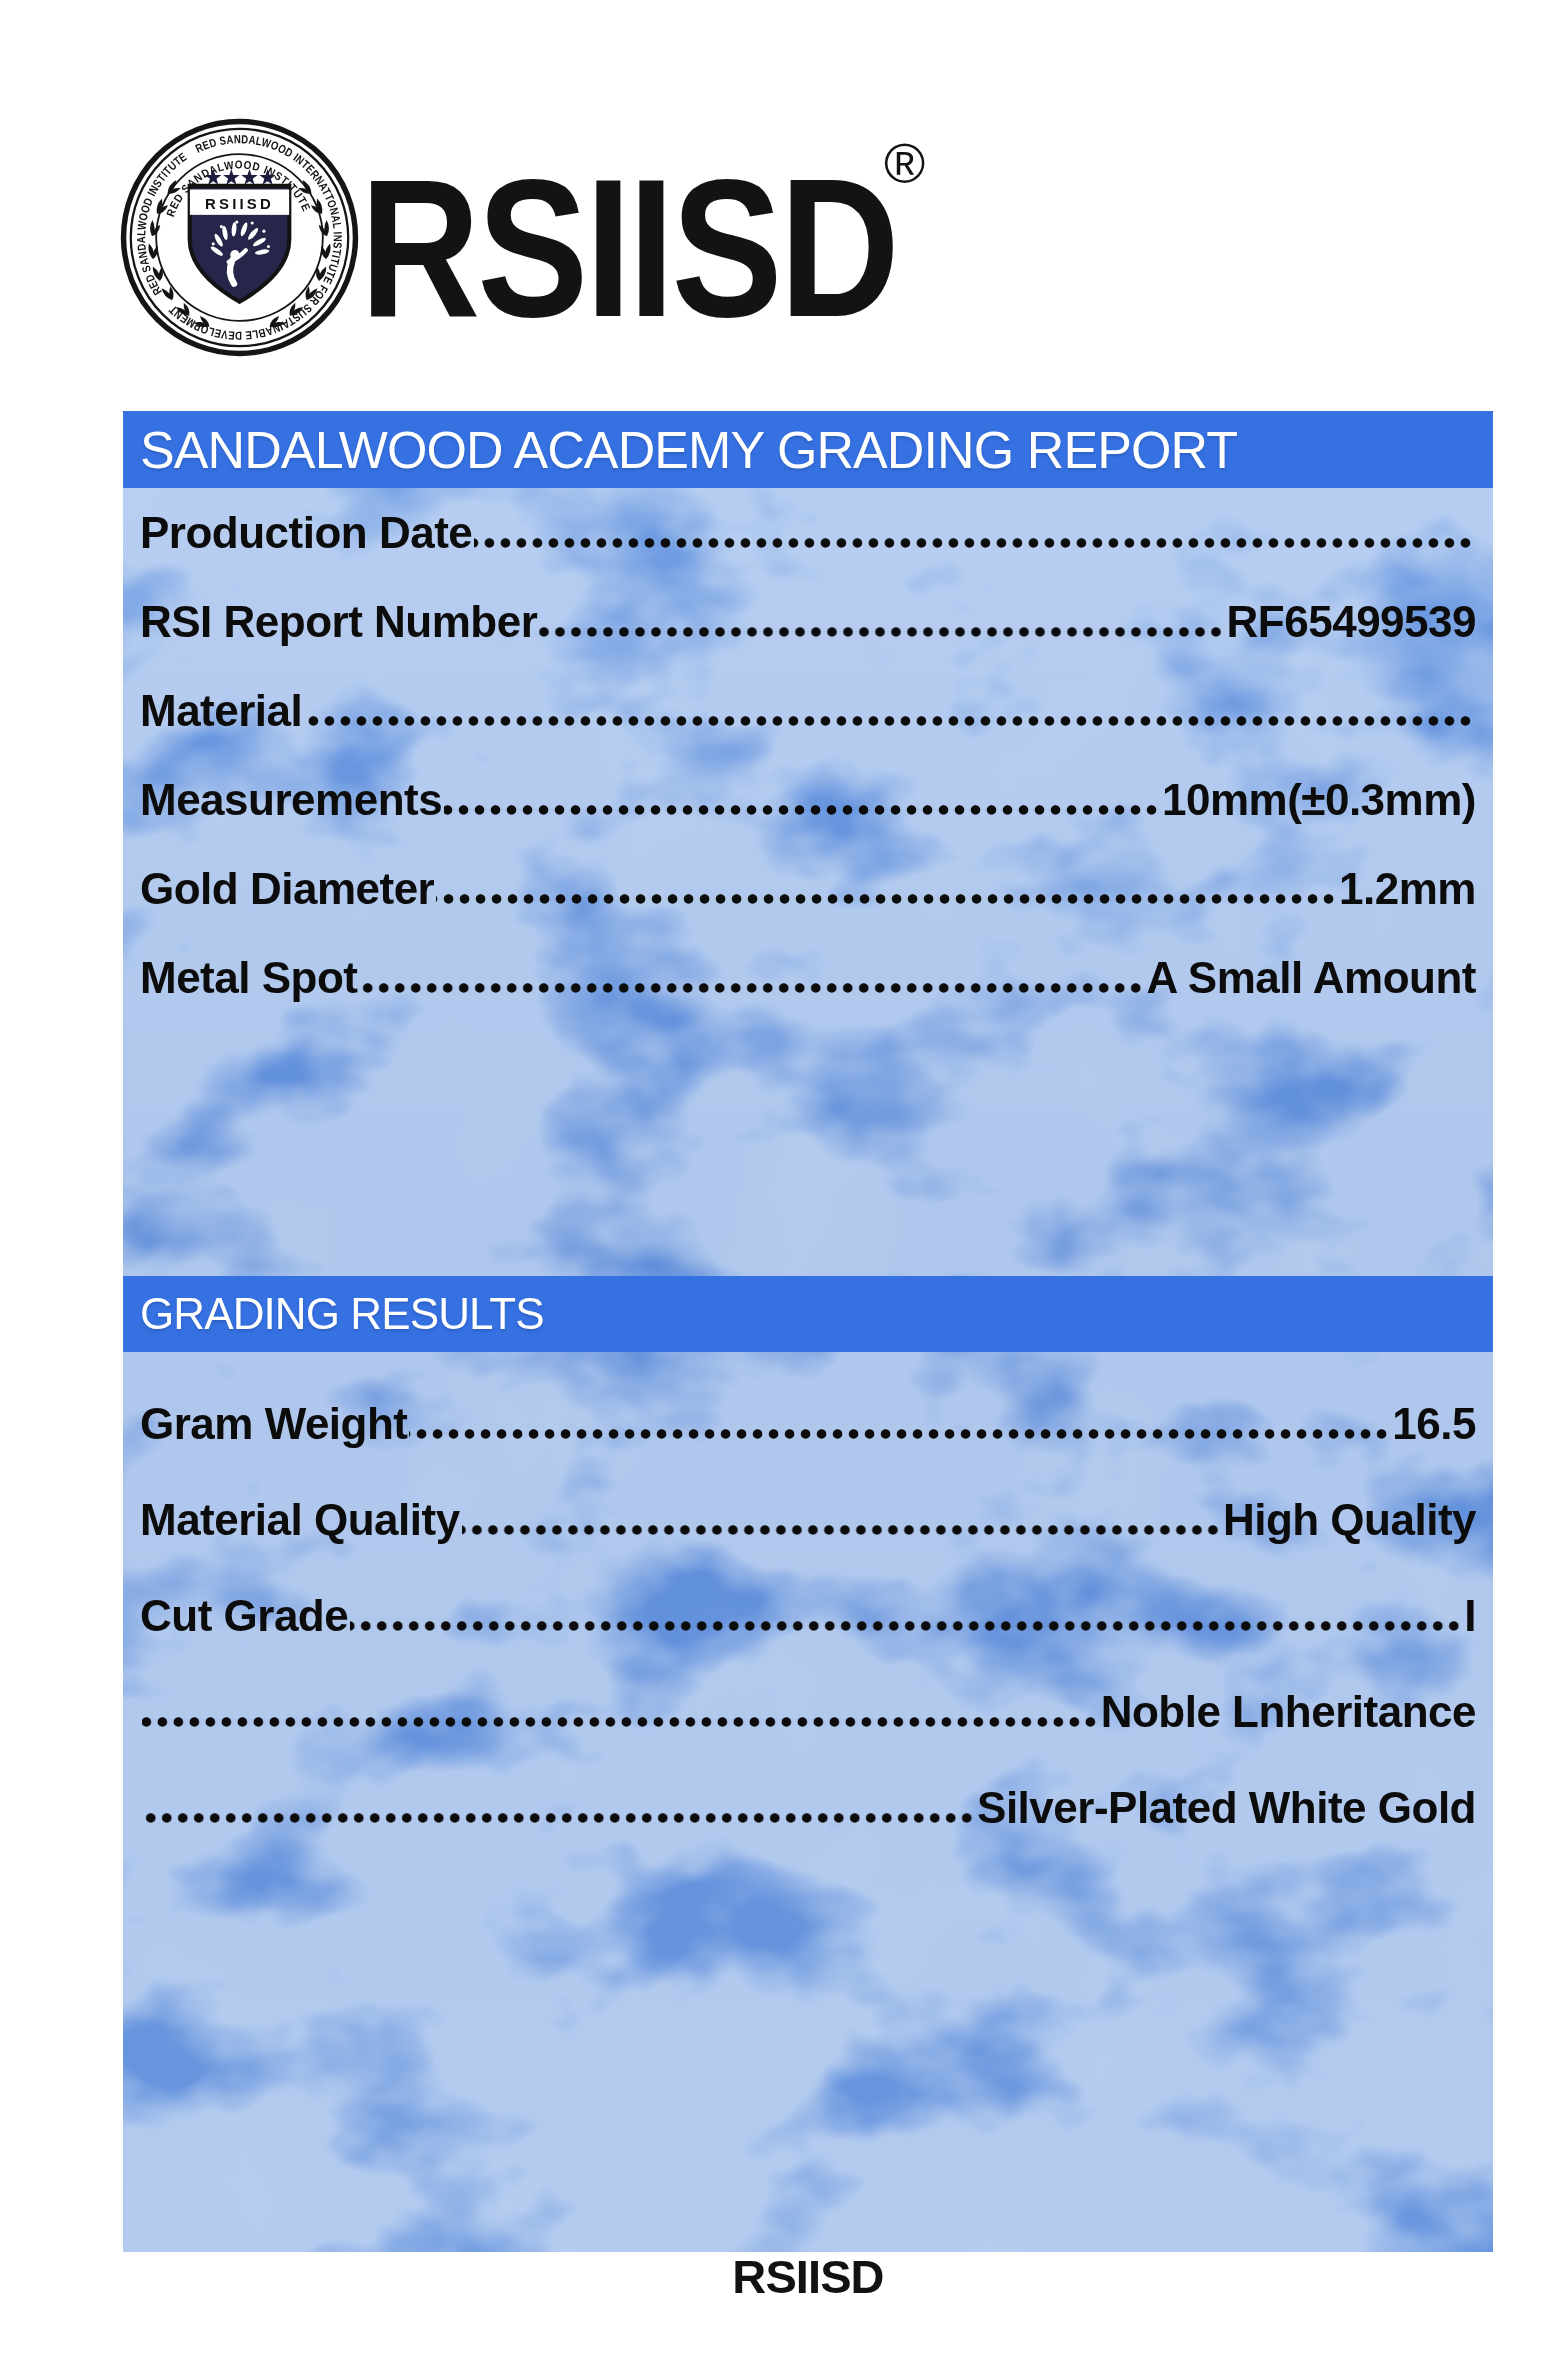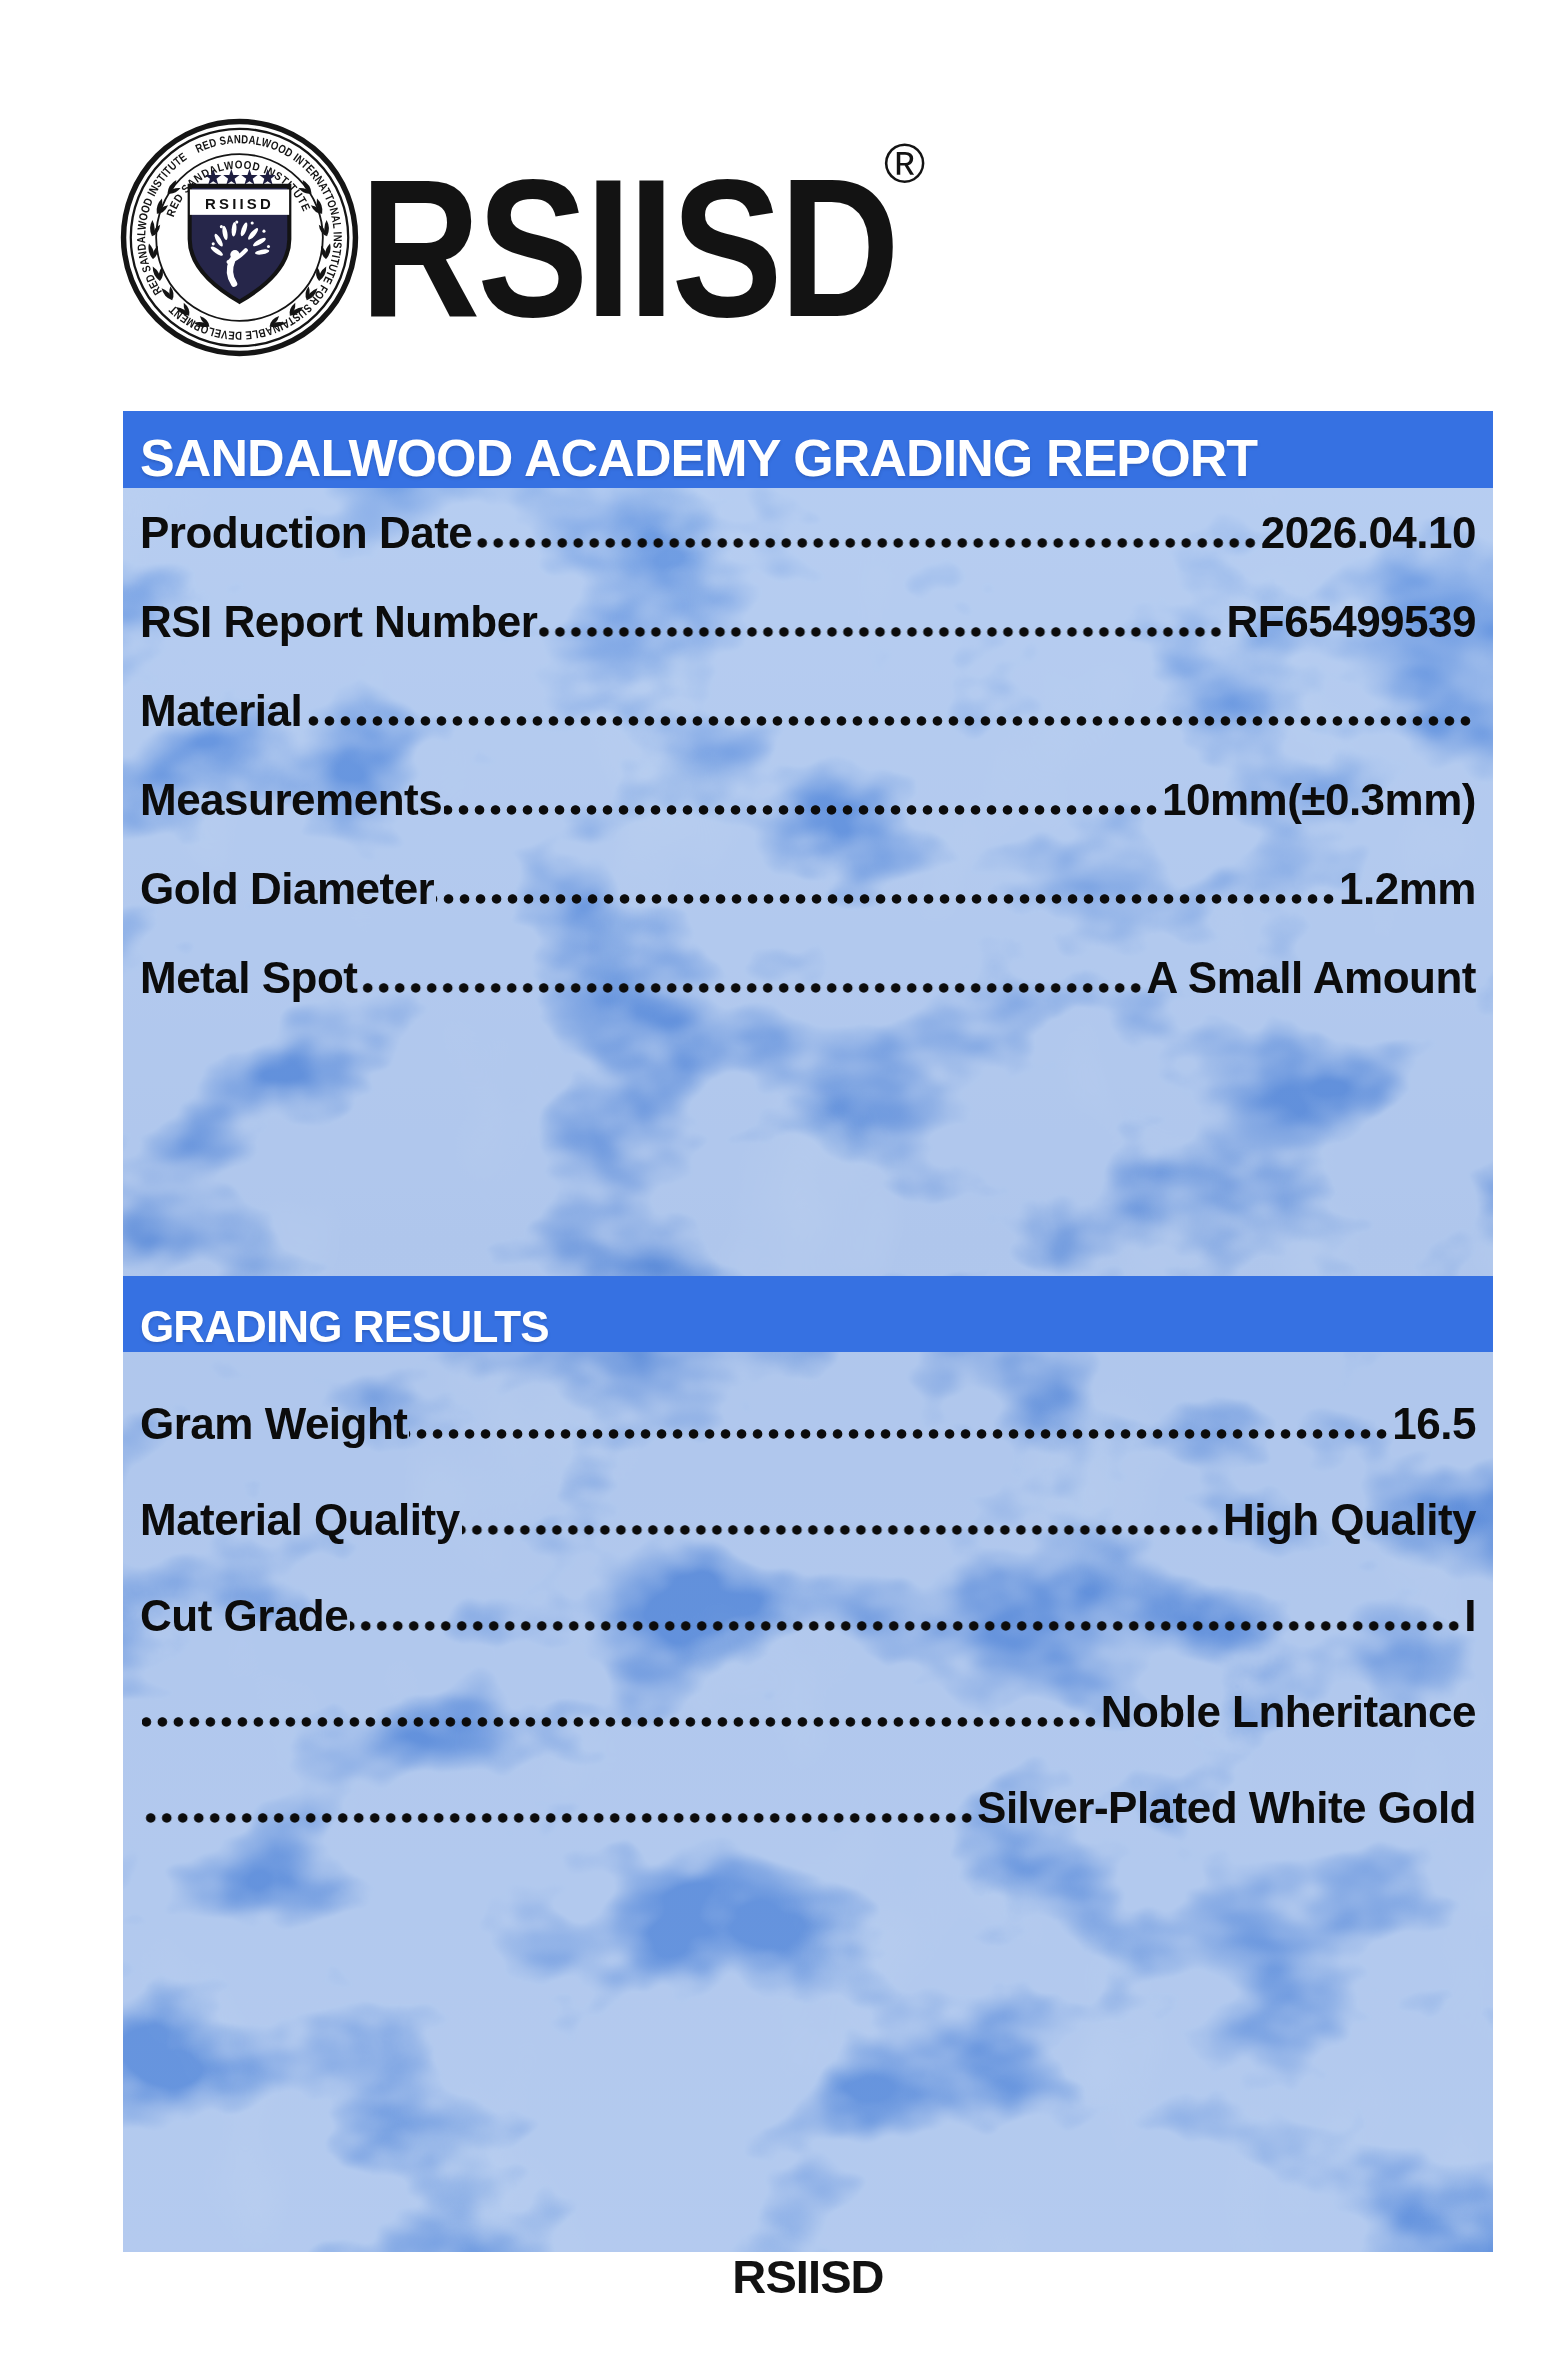--- a/index.html
+++ b/index.html
@@ -24,22 +24,22 @@
   
   .panel{
     position:absolute;left:123px;top:411px;width:1370px;height:1841px;
     overflow:hidden;
   }
   .texture{position:absolute;left:0;top:0;width:100%;height:100%;display:block;}
   .bar{
     position:absolute;left:0;width:100%;box-sizing:border-box;
     background:var(--header-bar,#3671e2);
     color:var(--header-text,#ffffff);
-    display:flex;align-items:flex-end;padding:0 17px;
-    font-weight:700;letter-spacing:-0.9px;
+    display:flex;align-items:center;padding:0 17px;
+    font-weight:400;letter-spacing:-0.9px;
     text-shadow:0 1.9px 2.8px rgba(25,55,120,0.28);
   }
   .bar1{top:0;height:77px;font-size:52px;}
   .bar2{top:865px;height:76px;font-size:44px;}
   .rows{
     position:absolute;left:0;width:100%;box-sizing:border-box;
     padding:0 17px;
   }
   .rows1{top:77px;}
   .rows2{top:942px;padding-top:23px;}
@@ -183,21 +183,20 @@
 
   <div class="bar bar1">
     <span>SANDALWOOD ACADEMY GRADING REPORT</span>
   </div>
 
   <div class="rows rows1">
 
       <div class="row">
         <span class="lbl">Production Date</span>
         <span class="dots"></span>
-        <span class="val">2026.04.10</span>
       </div>
 
       <div class="row">
         <span class="lbl">RSI Report Number</span>
         <span class="dots"></span>
         <span class="val">RF65499539</span>
       </div>
 
       <div class="row">
         <span class="lbl">Material</span>

